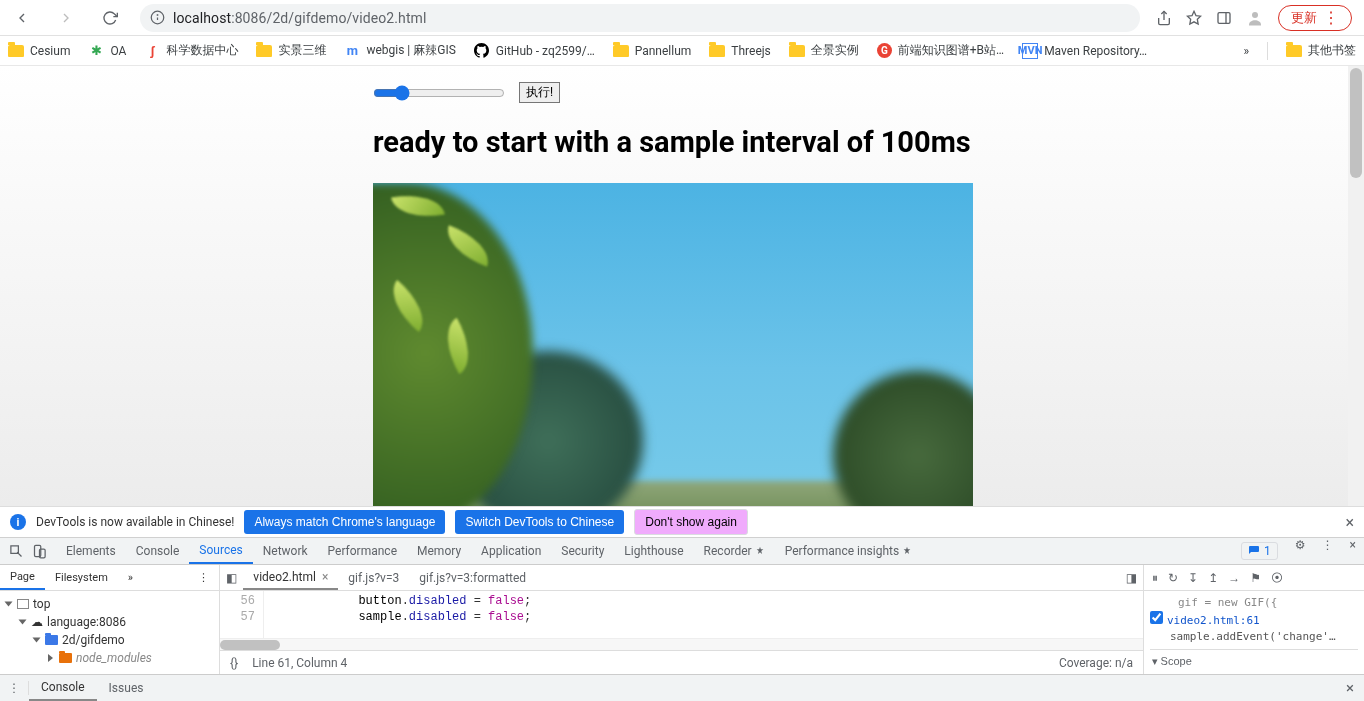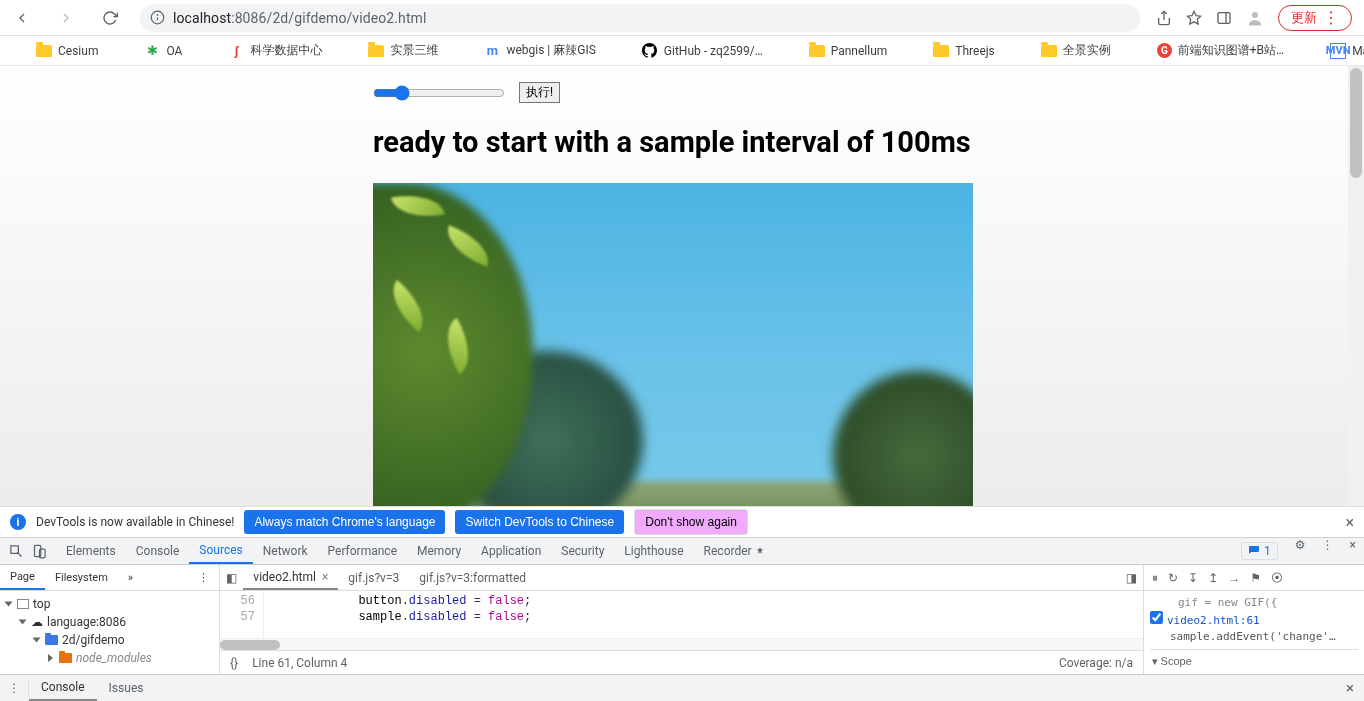--- a/index.html
+++ b/index.html
@@ -11,21 +11,21 @@
 .nav-btn.disabled { color:#bdbdbd; }
 .addr-bar { flex:1; height:28px; border-radius:14px; background:#f1f3f4; display:flex; align-items:center; padding:0 10px; gap:8px; color:#5f6368; }
 .addr-text { font-size:14px; letter-spacing:0.1px; }
 .addr-text .host { color:#202124; }
 .addr-right { display:flex; align-items:center; gap:14px; color:#5f6368; padding-right:4px; }
 .update-btn { border:1px solid #d93025; color:#d93025; border-radius:15px; height:26px; padding:0 12px; display:flex; align-items:center; gap:6px; font-size:13px; cursor:pointer; }
 .dots { font-size:16px; line-height:1; }
 
 
 .bookmarks { height:30px; display:flex; align-items:center; padding:0 8px; gap:18px; border-bottom:1px solid #e8e8e8; background:#fff; color:#3c4043; font-size:12px; }
-.bm { display:flex; align-items:center; gap:6px; white-space:nowrap; cursor:pointer;margin-left:28px; }
+.bm { display:flex; align-items:center; gap:6px; white-space:nowrap; cursor:pointer; }
 .bm-ico { width:16px; height:16px; display:inline-flex; align-items:center; justify-content:center; font-size:13px; }
 .folder { width:16px; height:12px; background:#ffca28; border-radius:2px 2px 1px 1px; position:relative; }
 .folder:before { content:""; position:absolute; top:-3px; left:0; width:7px; height:3px; background:#ffca28; border-radius:1px 1px 0 0; }
 .bookmarks .spacer { flex:1; }
 .bookmarks .divider { width:1px; height:18px; background:#ddd; }
 
 
 .page { position:absolute; top:66px; left:0; right:0; bottom:195px; background:linear-gradient(#ffffff,#ececec); overflow:hidden; }
 .page-inner { margin-left:373px; padding-top:16px; }
 .controls { display:flex; align-items:center; gap:14px; }
@@ -280,20 +280,23 @@
   <div class="dt-tab active">Sources</div>
   <div class="dt-tab">Network</div>
   <div class="dt-tab">Performance</div>
   <div class="dt-tab">Memory</div>
   <div class="dt-tab">Application</div>
   <div class="dt-tab">Security</div>
   <div class="dt-tab">Lighthouse</div>
   <div class="dt-tab"><span>Recorder</span>&nbsp;<svg width="10" height="10" viewBox="0 0 24 24" fill="#5f6368">
         <path d="M12 2l2 6h6l-5 4 2 7-5-4-5 4 2-7-5-4h6z"></path>
       </svg></div>
+  <div class="dt-tab"><span>Performance insights</span>&nbsp;<svg width="10" height="10" viewBox="0 0 24 24" fill="#5f6368">
+        <path d="M12 2l2 6h6l-5 4 2 7-5-4-5 4 2-7-5-4h6z"></path>
+      </svg></div>
   <div class="flex"></div>
   <div class="dt-sec">
     <div class="issue-badge">
         <svg width="12" height="12" viewBox="0 0 24 24" fill="#1a73e8">
           <path d="M20 2H4a2 2 0 0 0-2 2v14l4-4h14a2 2 0 0 0 2-2V4a2 2 0 0 0-2-2z"></path>
         </svg>
         <span>1</span>
       </div>
   </div>
   <div class="gear">⚙</div>

